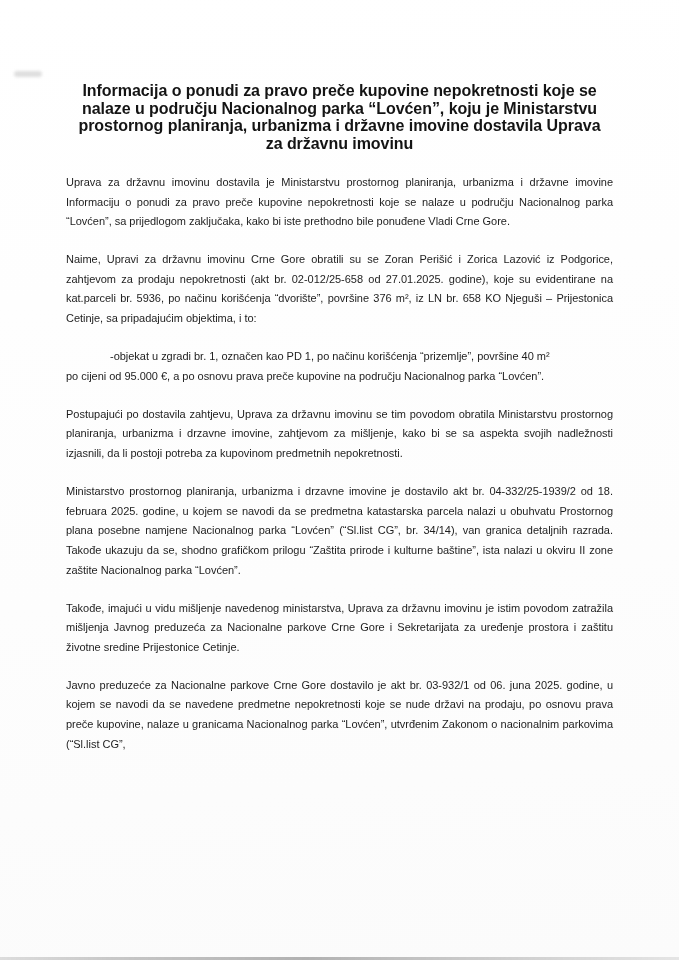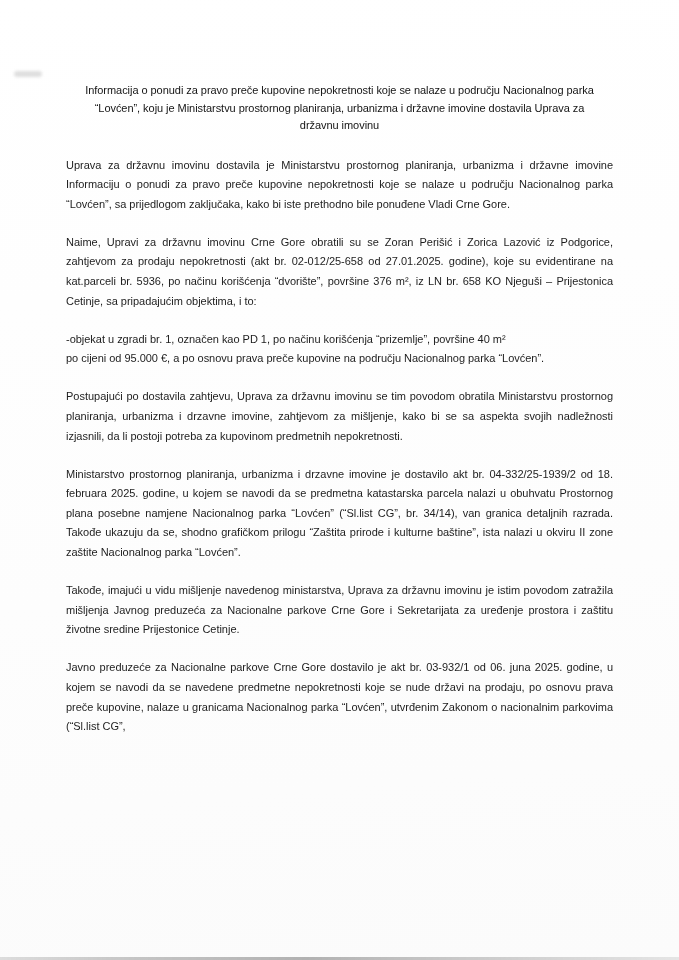--- a/index.html
+++ b/index.html
@@ -47,22 +47,22 @@
       rgba(165,165,165,0.26) 100%);
     filter: blur(0.5px);
   }
   .content {
     position: absolute;
     left: 66px;
     top: 82px;
     width: 547px;
   }
   .doc-title {
-    font-size: 11px;
-    font-weight: normal;
+    font-size: 16px;
+    font-weight: bold;
     line-height: 17.5px;
     text-align: center;
     margin: 0 0 0 0;
     padding: 0 12px;
     letter-spacing: -0.05px;
     color: #141414;
   }
   .body-block {
     margin-top: 21px;
   }
@@ -73,20 +73,21 @@
     text-justify: inter-word;
     margin: 0 0 18.5px 0;
     color: #1d1d1d;
     letter-spacing: -0.02px;
   }
   p.para:last-child {
     margin-bottom: 0;
   }
   p.list-item {
     margin-bottom: 0;
+    margin-left: 44px;
   }
   p.list-group-last {
     margin-bottom: 18.5px;
   }
 </style>
 </head>
 <body>
 
 <div class="page">
 

